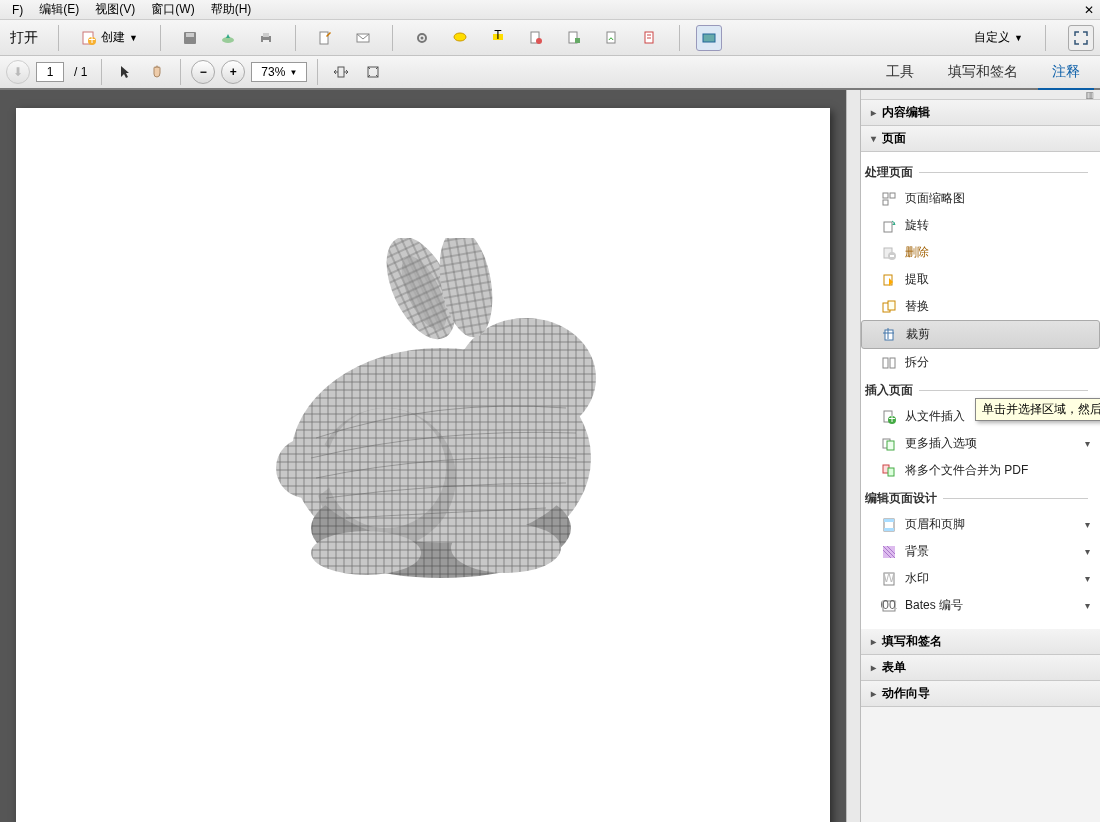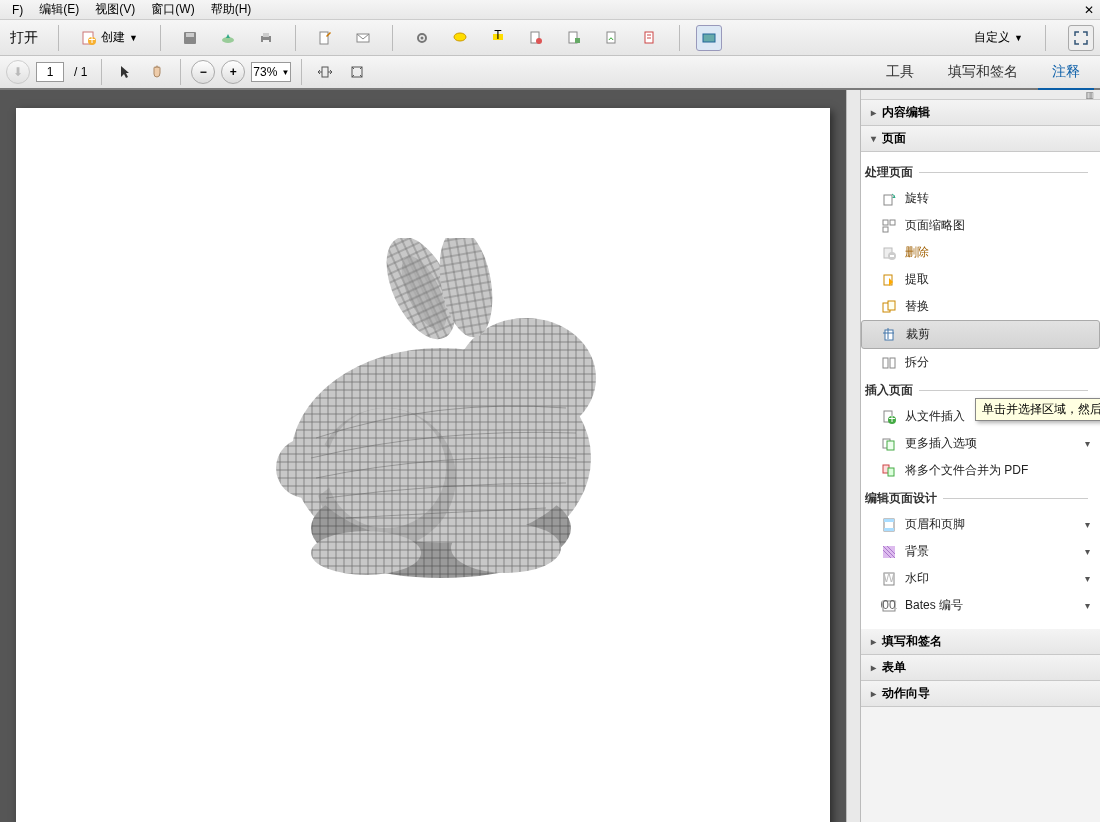--- a/index.html
+++ b/index.html
@@ -16,21 +16,21 @@
 .open-btn { font-size: 14px; padding: 0 4px; }
 .create-btn { display: flex; align-items: center; gap: 4px; padding: 0 6px; }
 .spacer { flex: 1; }
 .custom-combo { display: flex; align-items: center; gap: 4px; padding: 0 6px; }
 .fullscreen { width: 26px; height: 26px; border: 1px solid #aaa; margin-left: 6px; display:flex; align-items:center; justify-content:center; background:#eee; border-radius:3px;}
 
 .navbar { height: 34px; background: linear-gradient(#f6f6f6,#e4e4e4); display: flex; align-items: center; padding: 0 6px; border-bottom: 2px solid #7a7a7a; gap: 6px; }
 .circle-btn { width: 24px; height: 24px; border: 1px solid #aaa; border-radius: 50%; display: flex; align-items: center; justify-content: center; background: linear-gradient(#fff,#ddd); }
 .page-input { width: 28px; height: 20px; border: 1px solid #999; text-align: center; background: #fff; }
 .page-total { padding: 0 4px; }
-.zoom-box { width: 40px; height: 20px; border: 1px solid #999; display: flex; align-items: center; justify-content: center; background: #fff; gap:4px;}
+.zoom-box { width: 56px; height: 20px; border: 1px solid #999; display: flex; align-items: center; justify-content: center; background: #fff; gap:4px;}
 .nav-spacer { flex: 1; }
 .panel-tab { height: 34px; padding: 16px 14px; display: flex; align-items: center; font-size: 14px; color: #333; }
 .panel-tab.active { color: #0a5ea8; border-bottom: 3px solid #0a5ea8; margin-bottom:-2px; }
 
 .main { flex: 1; display: flex; min-height: 0; }
 .doc-area { width: 846px; background: #565656; display: flex; align-items: flex-start; justify-content: center; padding: 18px 10px; position:relative; overflow:hidden;}
 .doc-scrollbar { width: 14px; background: #e9e9e9; border-left: 1px solid #bbb; }
 .page { width: 814px; height: 780px; background: #fff; box-shadow: 3px 3px 8px rgba(0,0,0,.5); position: relative; }
 .bunny { position: absolute; left: 240px; top: 130px; width: 370px; height: 350px; }
 
@@ -283,37 +283,37 @@
     </div>
 
     <div class="sb-body">
       <div class="sb-group-title">
         <span>处理页面</span>
           <span class="line"></span>
       </div>
       <div class="sb-item">
         <span class="sb-icon">
             <svg class="icon-sm" viewBox="0 0 16 16">
+              <rect x="2" y="2" width="5" height="5" fill="#fff" stroke="#888"></rect>
+              <rect x="9" y="2" width="5" height="5" fill="#fff" stroke="#888"></rect>
+              <rect x="2" y="9" width="5" height="5" fill="#fff" stroke="#888"></rect>
+            </svg>
+          </span>
+        <span>页面缩略图</span>
+      </div>
+      <div class="sb-item">
+        <span class="sb-icon">
+            <svg class="icon-sm" viewBox="0 0 16 16">
               <rect x="3" y="4" width="8" height="10" fill="#fff" stroke="#888"></rect>
               <path d="M11 3 A5 5 0 0 1 14 7" stroke="#3a8" fill="none"></path>
               <path d="M14 4 L14 7 L11 7" fill="#3a8"></path>
             </svg>
           </span>
         <span>旋转</span>
       </div>
-      <div class="sb-item">
-        <span class="sb-icon">
-            <svg class="icon-sm" viewBox="0 0 16 16">
-              <rect x="2" y="2" width="5" height="5" fill="#fff" stroke="#888"></rect>
-              <rect x="9" y="2" width="5" height="5" fill="#fff" stroke="#888"></rect>
-              <rect x="2" y="9" width="5" height="5" fill="#fff" stroke="#888"></rect>
-            </svg>
-          </span>
-        <span>页面缩略图</span>
-      </div>
       <div class="sb-item disabled">
         <span class="sb-icon">
             <svg class="icon-sm" viewBox="0 0 16 16">
               <rect x="3" y="3" width="8" height="10" fill="#eee" stroke="#bbb"></rect>
               <circle cx="11" cy="11" r="4" fill="#ccc"></circle>
               <line x1="9" y1="11" x2="13" y2="11" stroke="#fff" stroke-width="2"></line>
             </svg>
           </span>
         <span>删除</span>
       </div>

